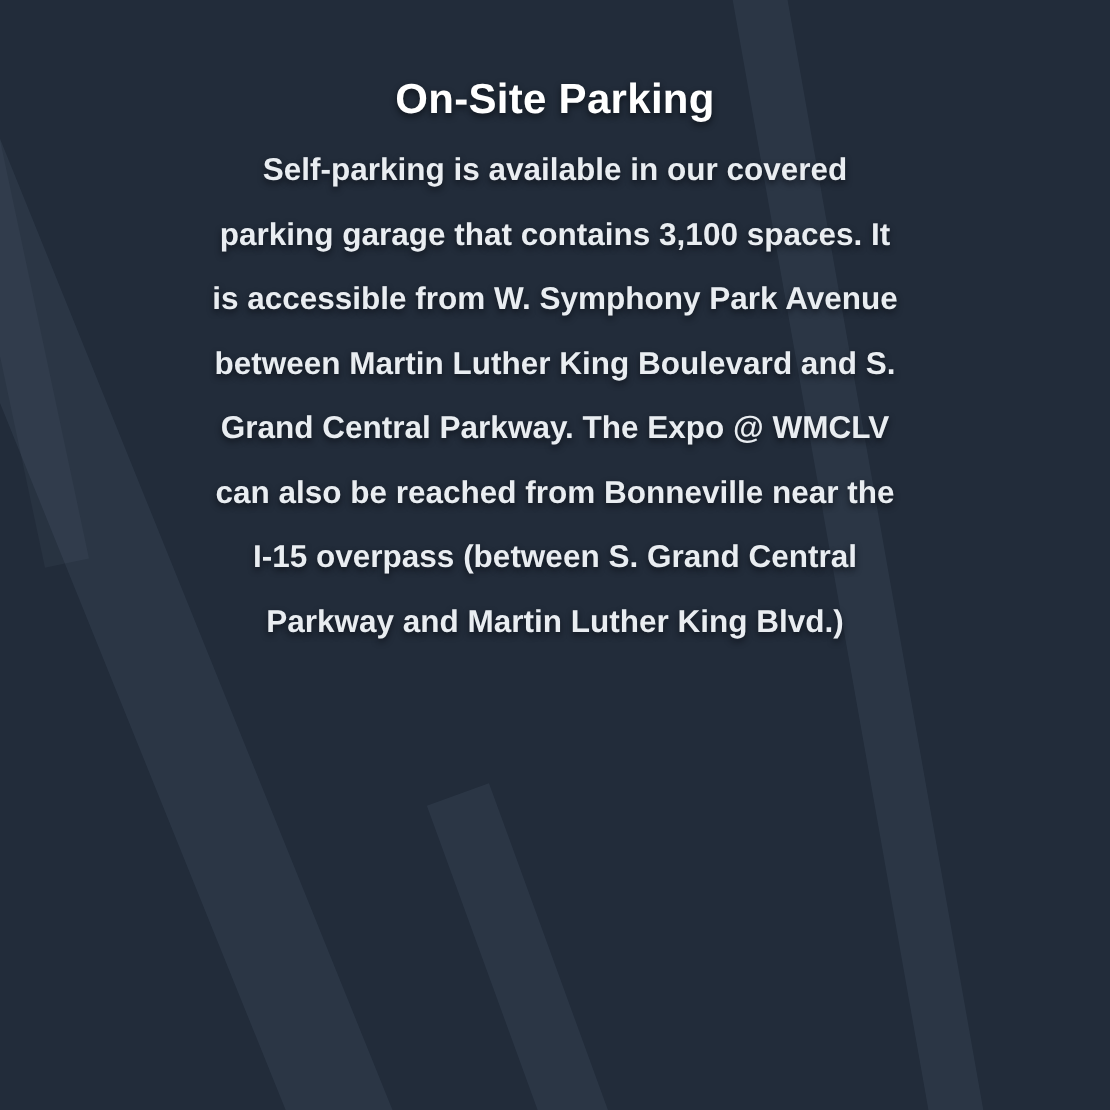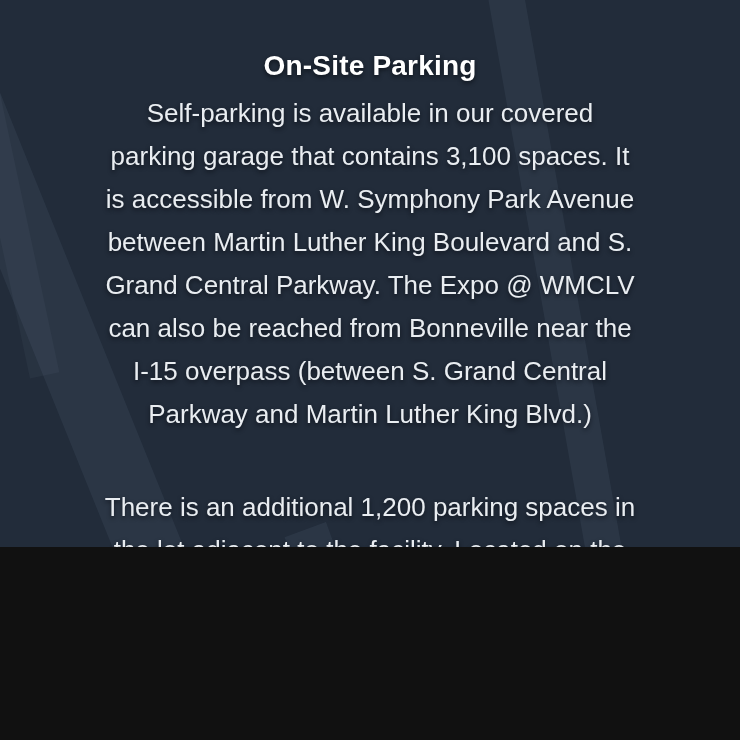--- a/index.html
+++ b/index.html
@@ -12,21 +12,21 @@
   html, body { background: #111; }
   body {
     font-family: "Liberation Sans", "DejaVu Sans", sans-serif;
     display: flex;
     justify-content: flex-start;
     align-items: flex-start;
   }
   .canvas {
     position: relative;
     width: 740px;
-    height: 547px;
+    height: 740px;
     background: var(--bg);
     overflow: hidden;
   }
   
   .stripe {
     position: absolute;
     background: var(--stripe);
   }
   .stripe.s1 {           
     left: 554px; top: -80px;
@@ -60,22 +60,22 @@
     color: var(--heading);
     font-size: 28px;
     font-weight: 700;
     line-height: 36px;
     margin-bottom: 8px;
     letter-spacing: 0.2px;
     text-shadow: 0 2px 4px rgba(8, 12, 18, 0.75);
   }
   p.section-body {
     color: var(--body);
-    font-size: 26px;
-    font-weight: 400;
+    font-size: 21px;
+    font-weight: 700;
     line-height: 43px;
     text-shadow: 0 2px 4px rgba(8, 12, 18, 0.7);
   }
 </style>
 </head>
 <body>
 
 <div class="canvas">
 
   <div class="stripe s1"></div>
@@ -84,17 +84,16 @@
   <div class="stripe s4"></div>
 
   <div class="content">
 
     <section class="parking-section">
       <h2 class="section-heading">On-Site Parking</h2>
       <p class="section-body">Self-parking is available in our covered<br>parking garage that contains 3,100 spaces. It<br>is accessible from W. Symphony Park Avenue<br>between Martin Luther King Boulevard and S.<br>Grand Central Parkway. The Expo @ WMCLV<br>can also be reached from Bonneville near the<br>I-15 overpass (between S. Grand Central<br>Parkway and Martin Luther King Blvd.)</p>
     </section>
 
     <section class="parking-section">
-      <p class="section-body">There is an additional 1,200 parking spaces in<br>the lot adjacent to the facility. Located on the<br>corner of W. Symphony Park Avenue and S.<br>Grand Central Parkway.</p>
     </section>
 
   </div>
 </div>
 
 </body></html>

